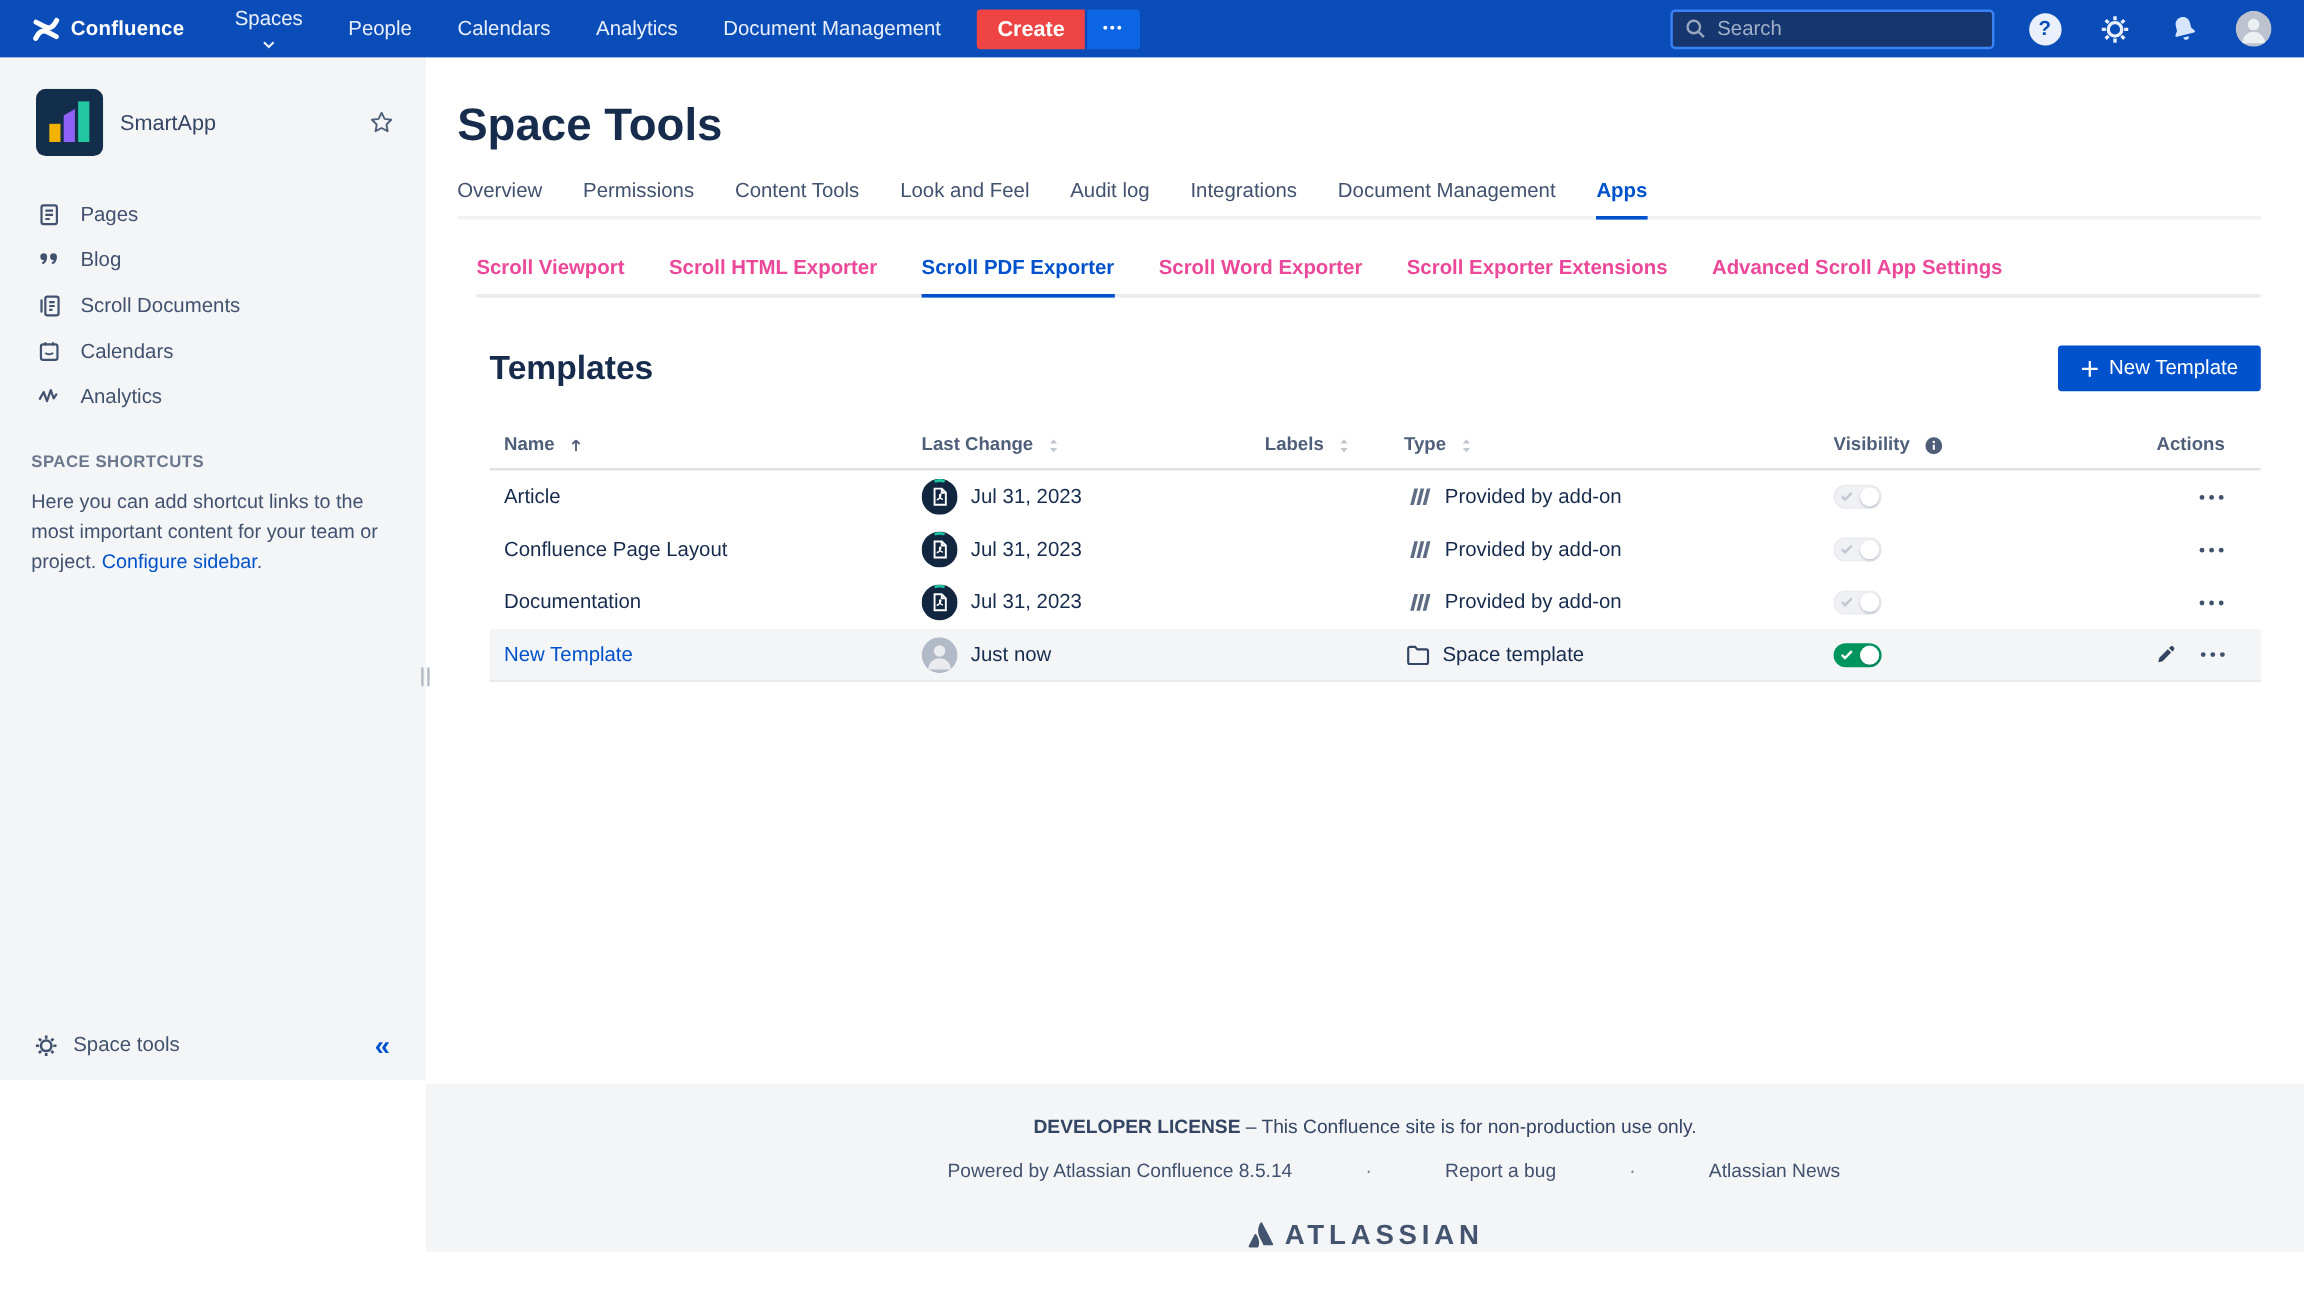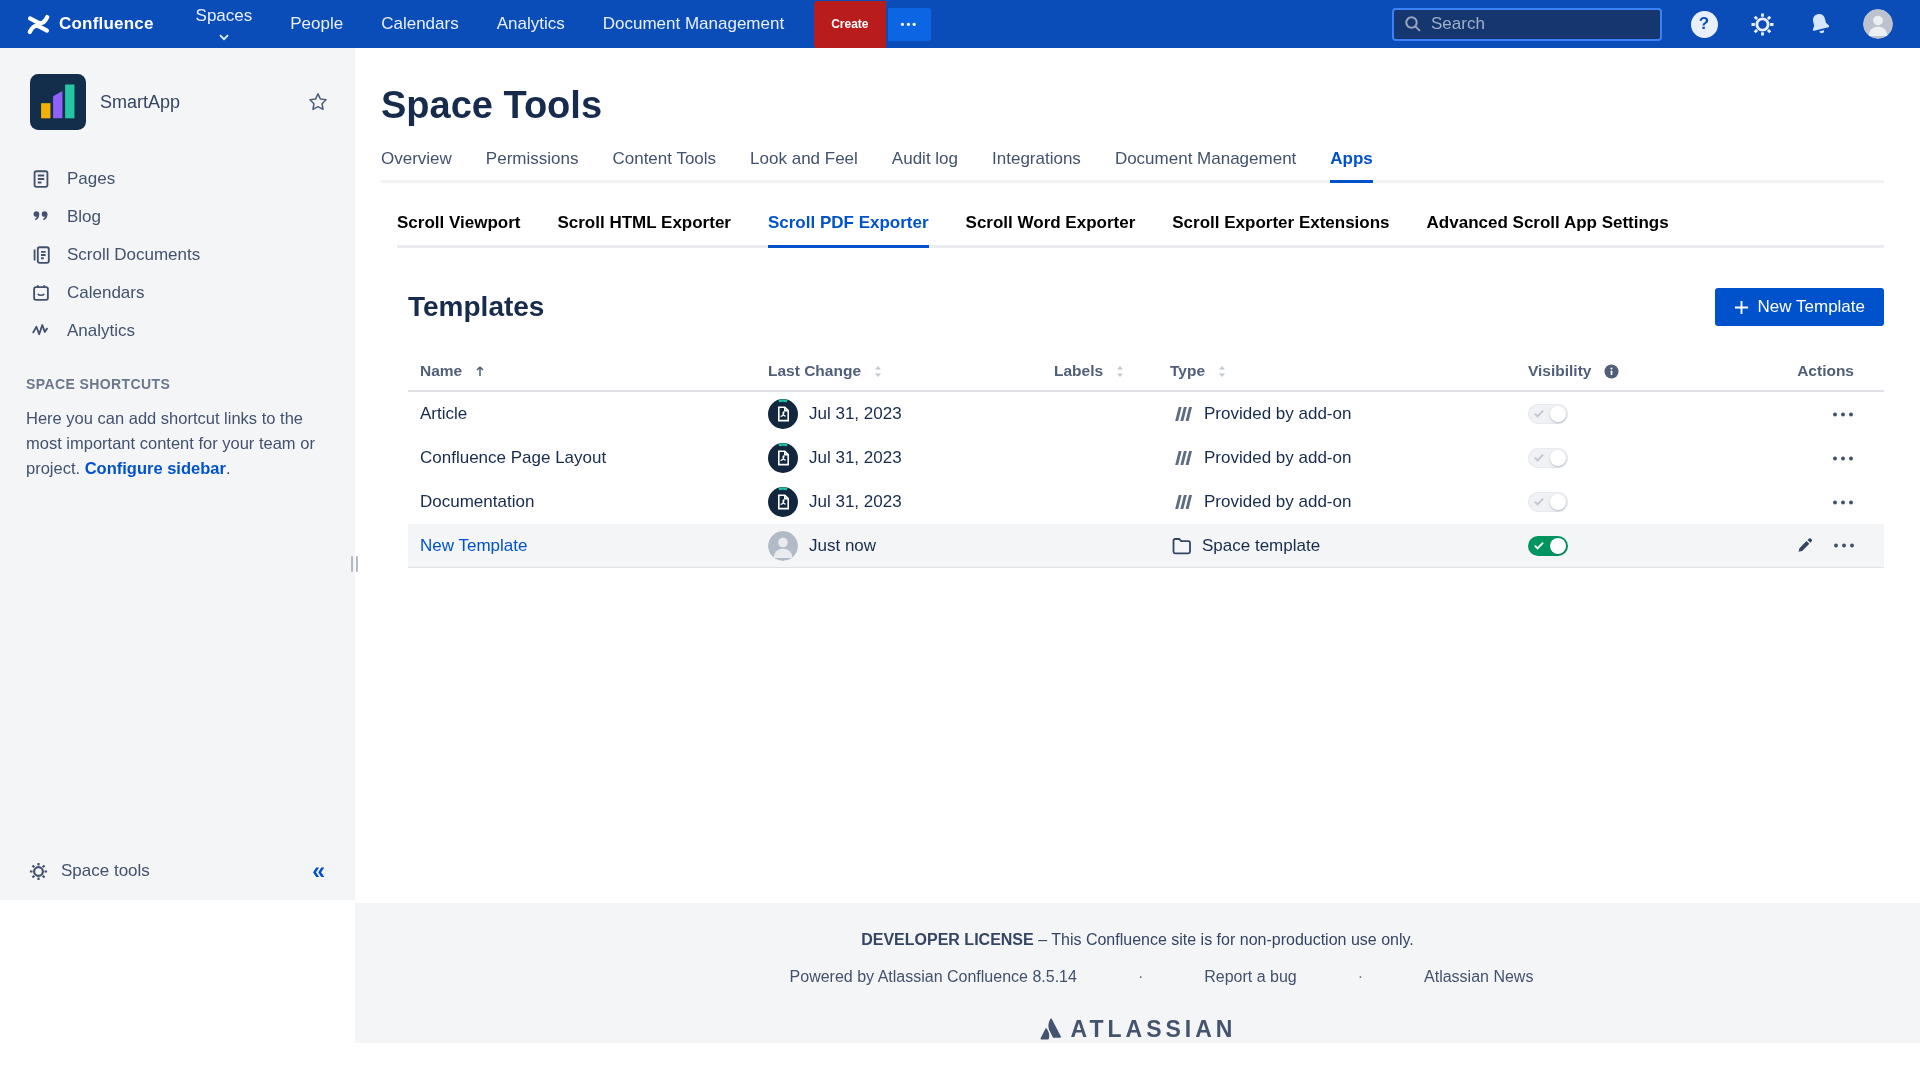--- a/index.html
+++ b/index.html
@@ -6,22 +6,22 @@
   html,body { width:1920px; height:1080px; overflow:hidden; background:#fff;
     font-family:"Liberation Sans", sans-serif; color:#172B4D; }
 
   
   .topnav { height:48px; background:#0B4DB8; display:flex; align-items:center;
     padding:0 26px 0 26px; color:#fff; }
   .brand { display:flex; align-items:center; gap:8px; cursor:pointer; }
   .brand-name { font-size:17px; font-weight:700; letter-spacing:.2px; }
   .nav-menu { display:flex; align-items:center; margin-left:42px; gap:38px; }
   .nav-item { font-size:17px; color:#E8EFFB; display:flex; align-items:center; gap:7px; cursor:pointer;flex-direction:column; }
-  .btn-create { margin-left:30px; background:#b91c1c; color:#fff; border:none; border-radius:3px 0 0 3px;
-    height:47px; padding:0 17px; font-size:12px; font-weight:700; cursor:pointer; font-family:inherit; }
+  .btn-create { margin-left:30px; background:#ef4444; color:#fff; border:none; border-radius:3px 0 0 3px;
+    height:33px; padding:0 17px; font-size:18px; font-weight:700; cursor:pointer; font-family:inherit; }
   .btn-create-more { background:#0C66E4; color:#fff; border:none; border-radius:0 3px 3px 0;
     height:33px; padding:0 13px; margin-left:2px; font-size:11px; letter-spacing:2px; font-weight:700; cursor:pointer; }
   .nav-right { margin-left:auto; display:flex; align-items:center; gap:26px; }
   .search-box { display:flex; align-items:center; gap:9px; width:270px; height:33px;
     background:#15366E; border:2px solid #3b82f6; border-radius:4px; padding:0 10px; }
   .search-box input { background:transparent; border:none; outline:none; color:#D6E1F2;
     font-size:17px; width:100%; font-family:inherit; }
   .search-box input::placeholder { color:#9FB0C7; }
   .icon-btn { width:32px; height:32px; display:flex; align-items:center; justify-content:center; cursor:pointer; }
   .help-circle { width:27px; height:27px; border-radius:50%; background:#E9F0FB; color:#0B4DB8;
@@ -32,39 +32,39 @@
   .sidebar { width:355px; flex:0 0 355px; background:#F4F5F7; display:flex; flex-direction:column;
     padding:26px 0 0 0; }
   .space-head { display:flex; align-items:center; padding:0 26px 0 30px; }
   .space-name { margin-left:14px; font-size:18px; color:#344563; }
   .star { margin-left:auto; cursor:pointer; display:flex; }
   .side-nav { margin-top:30px; }
   .side-item { display:flex; align-items:center; gap:15px; height:38px; padding:0 20px 0 30px;
     font-size:17px; color:#42526E; cursor:pointer; }
   .shortcuts-h { margin:26px 26px 0 26px; font-size:14px; font-weight:700; letter-spacing:.4px; color:#6B778C; }
   .shortcuts-p { margin:14px 26px 0 26px; font-size:16.5px; line-height:25px; color:#42526E; width:305px; }
-  .shortcuts-p a { color:#0052CC; text-decoration:none; cursor:pointer;font-weight:bold; }
+  .shortcuts-p a { color:#0052CC; text-decoration:none; cursor:pointer; }
   .space-tools-bar { margin-top:auto; height:58px; display:flex; align-items:center;
     padding:0 30px 0 28px; cursor:pointer; }
   .space-tools-label { margin-left:12px; font-size:17px; color:#42526E; }
   .collapse { margin-left:auto; color:#0052CC; font-size:23px; font-weight:700; cursor:pointer; line-height:1; }
   .resize-grip { position:absolute; left:351px; top:508px; width:9px; height:16px;
     display:flex; gap:3px; cursor:col-resize; }
   .resize-grip i { width:2px; height:16px; background:#B3BAC5; border-radius:1px; }
 
   
   .main-col { flex:1; display:flex; flex-direction:column; background:#F4F5F7; min-width:0; }
   .content { background:#fff; flex:0 0 855px; padding:36px 36px 0 26px; }
   .page-title { font-size:38px; font-weight:600; color:#172B4D; }
   .tabs { display:flex; gap:34px; margin-top:22px; border-bottom:3px solid #F1F2F4; }
   .tab { padding-bottom:11px; margin-bottom:-3px; font-size:17px; color:#42526E;
     border-bottom:3px solid transparent; cursor:pointer; white-space:nowrap; }
   .tab.active { color:#0052CC; border-bottom-color:#0052CC; font-weight:600; }
   .subtabs { display:flex; gap:37px; margin:30px 0 0 16px; border-bottom:3px solid #EBECF0; }
-  .subtab { padding-bottom:12px; margin-bottom:-3px; font-size:17px; font-weight:600; color:#000000;
+  .subtab { padding-bottom:12px; margin-bottom:-3px; font-size:17px; font-weight:600; color:#ec4899;
     border-bottom:3px solid transparent; cursor:pointer; white-space:nowrap; }
   .subtab.active { color:#0052CC; border-bottom-color:#0052CC; }
 
   .panel { margin:40px 0 0 27px; }
   .panel-head { display:flex; align-items:center; justify-content:space-between; }
   .panel-title { font-size:28px; font-weight:600; color:#172B4D; }
   .btn-new { background:#0052CC; color:#fff; border:none; border-radius:3px; height:38px;
     padding:0 19px; font-size:17px; font-weight:500; display:flex; align-items:center; gap:9px;
     cursor:pointer; font-family:inherit; }
 

